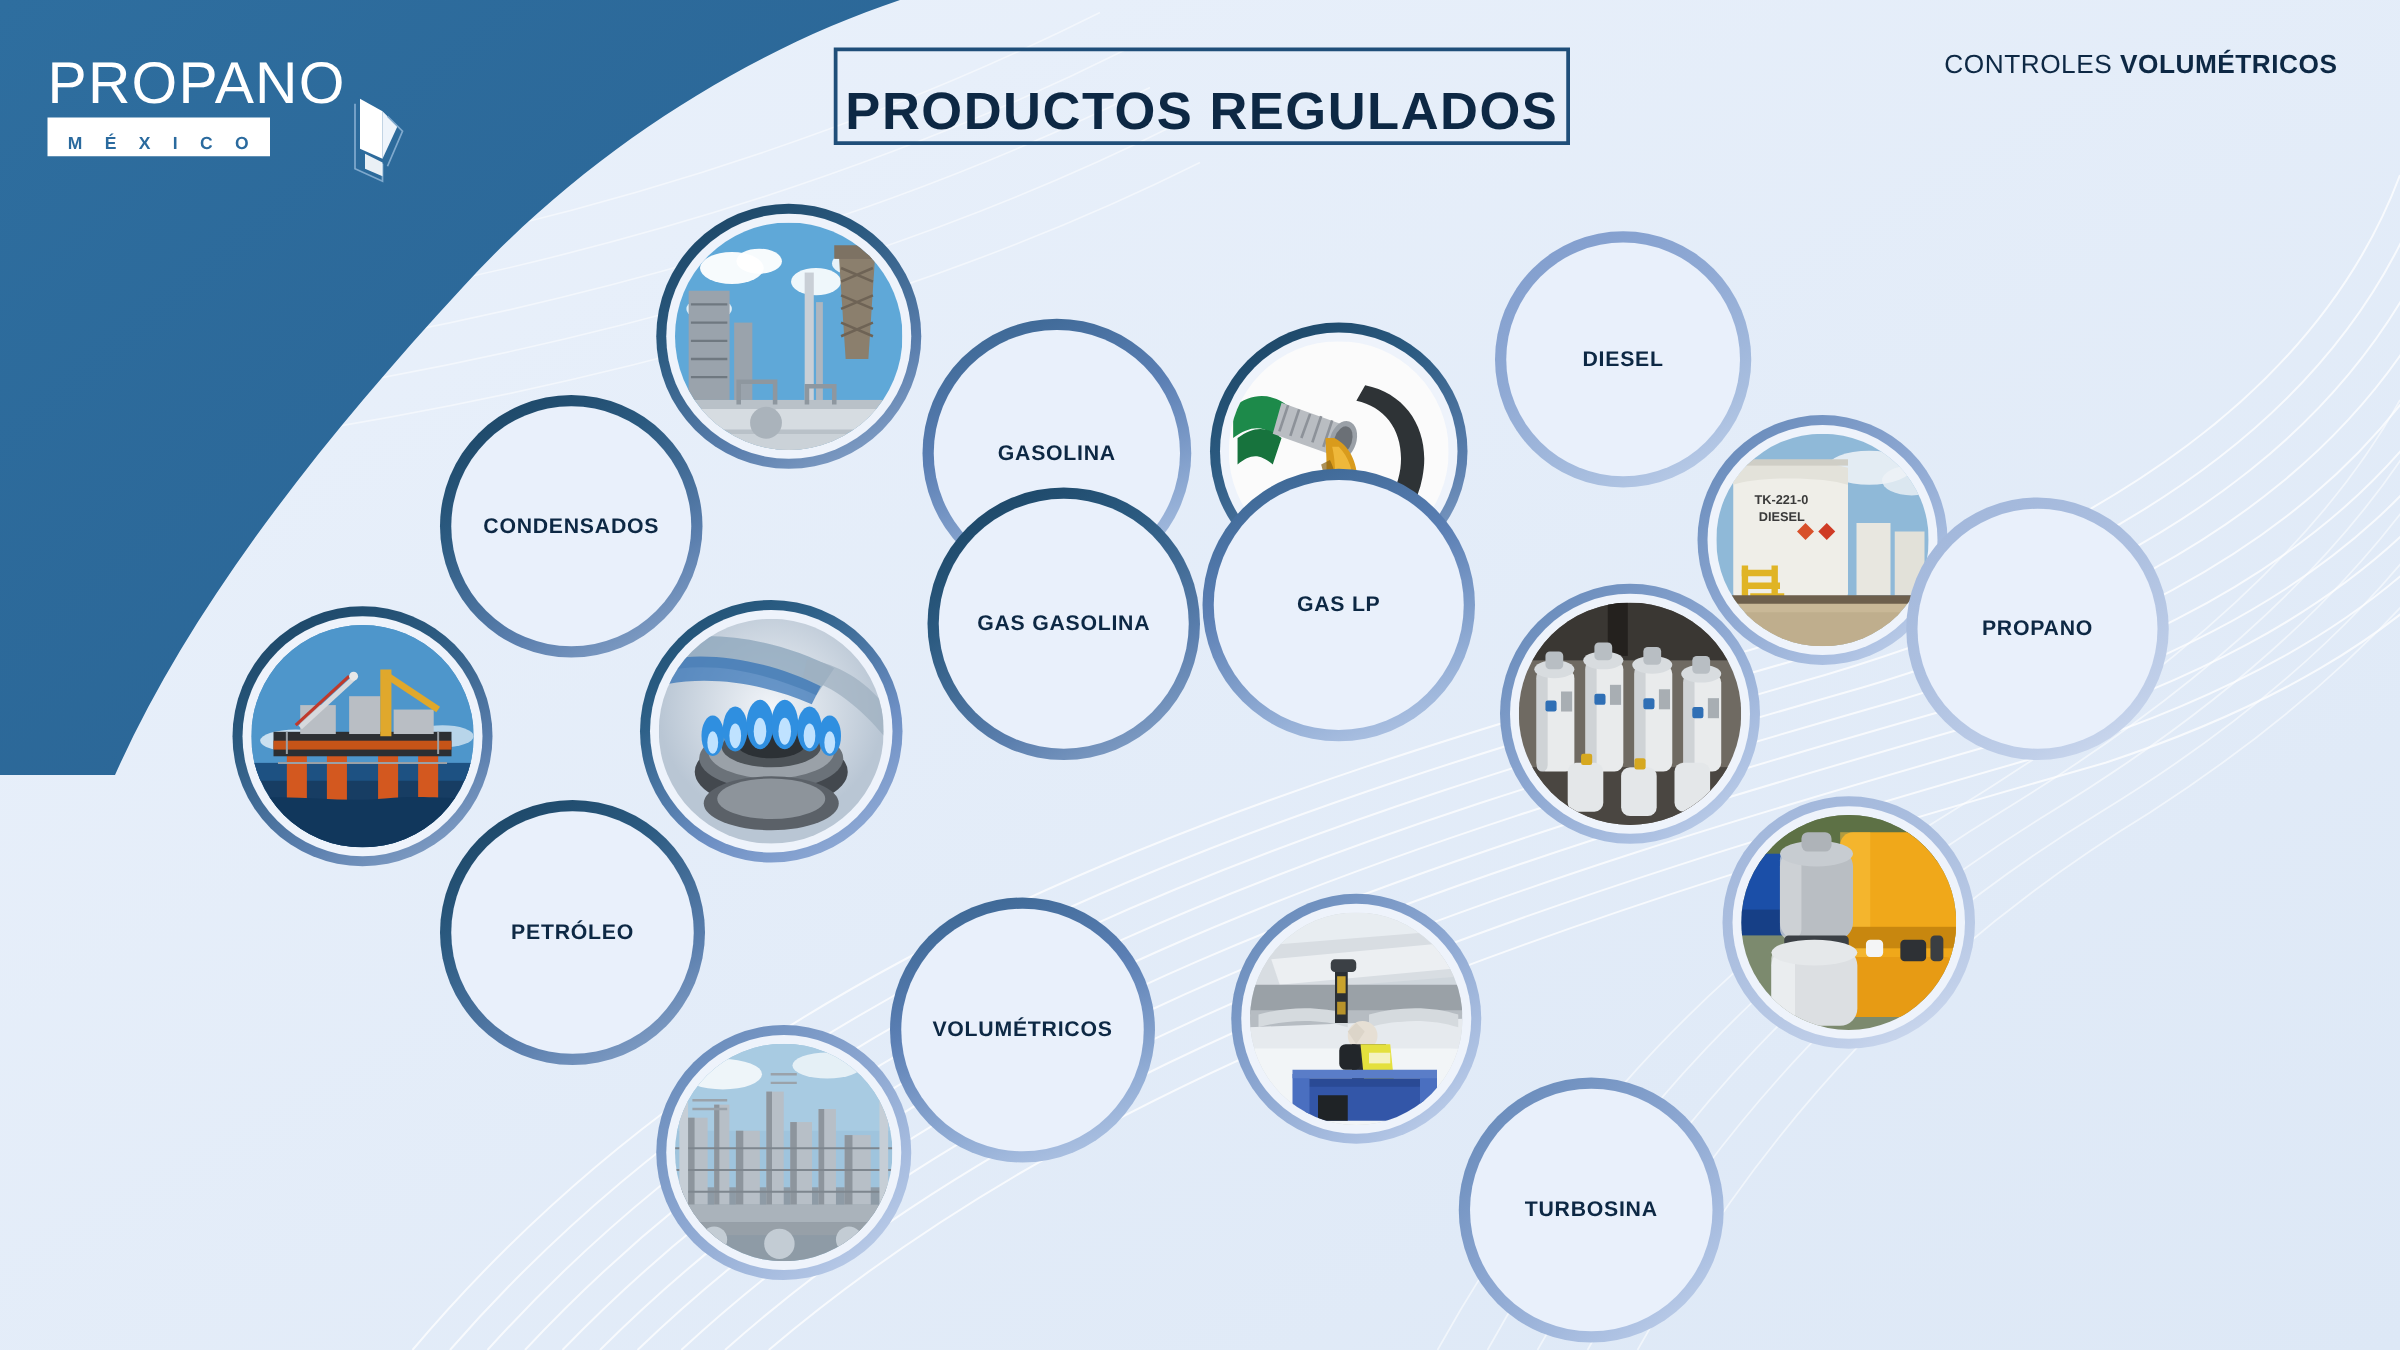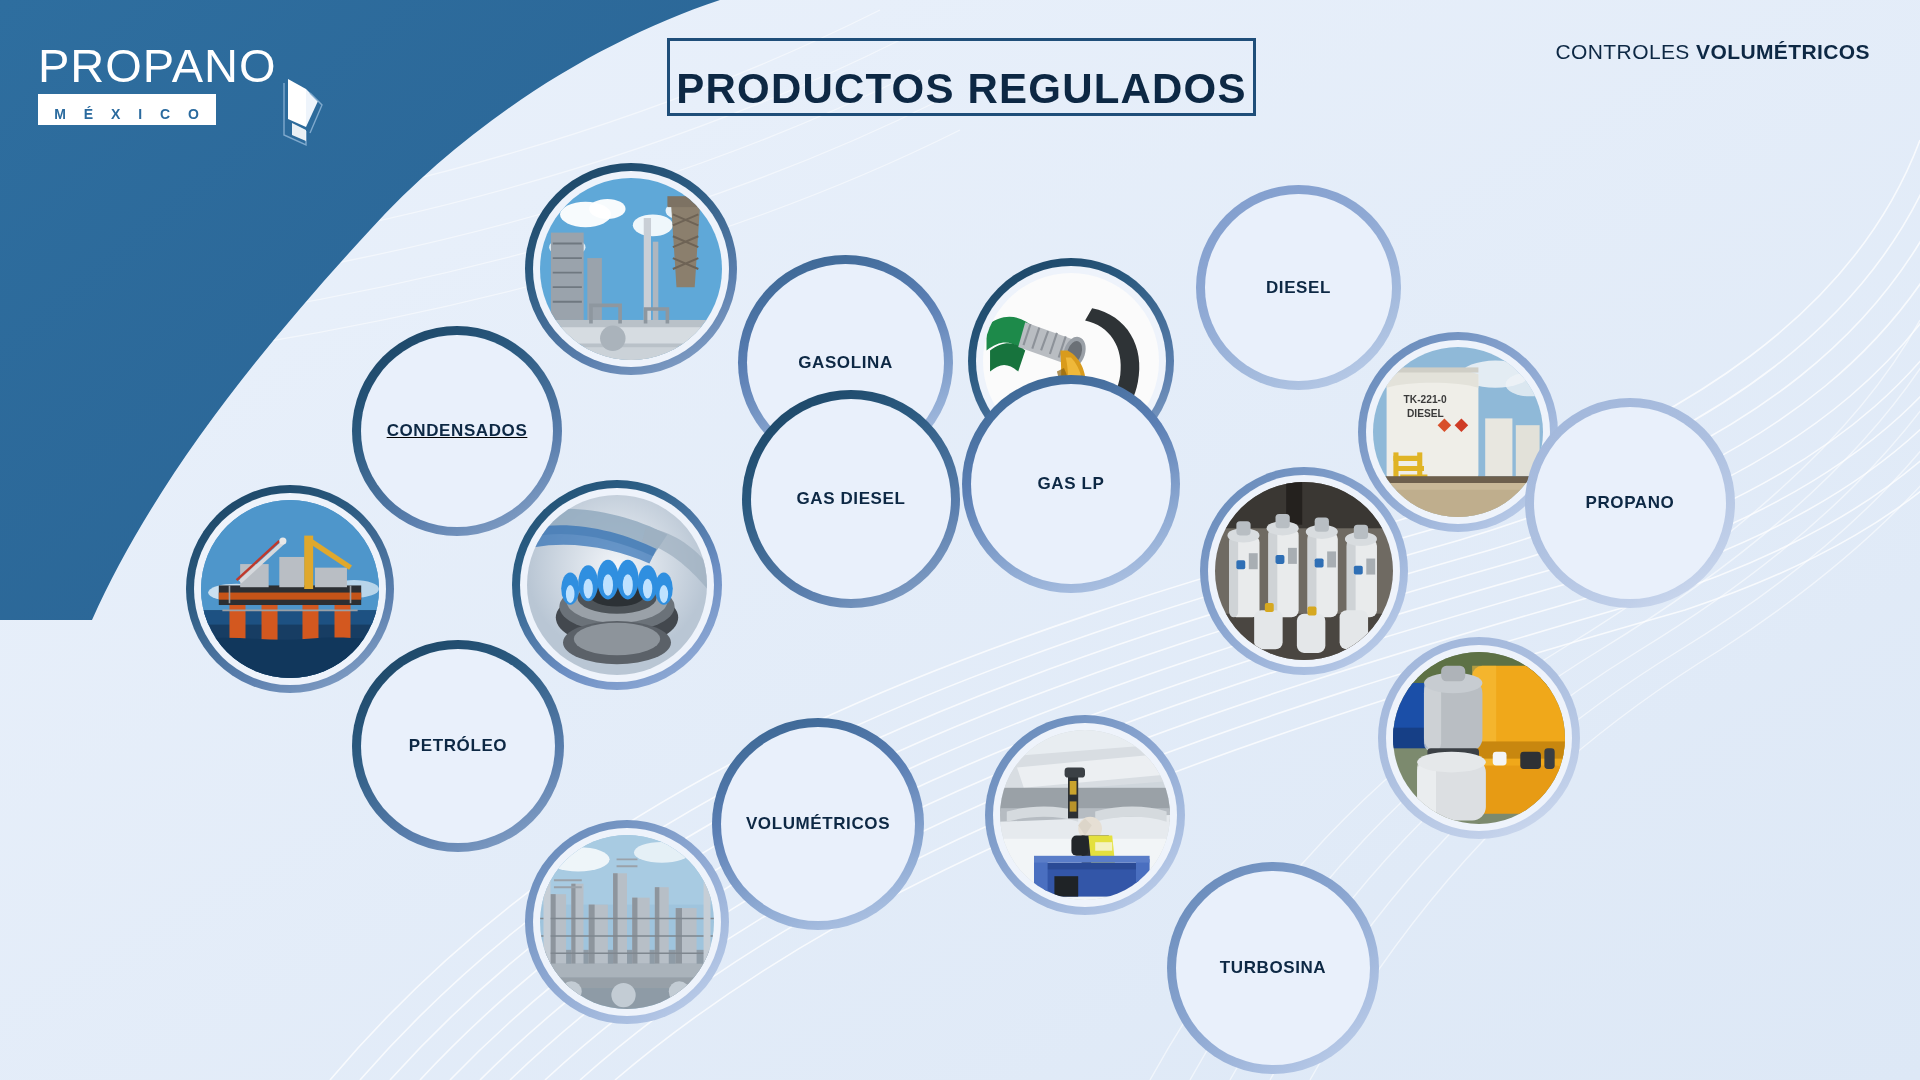--- a/index.html
+++ b/index.html
@@ -240,21 +240,21 @@
           <circle cx="40" cy="88" r="7" fill="#aab3bb"></circle>
           <g stroke="#8e979f" stroke-width="2" fill="none">
             <path d="M28,80 L28,70 L44,70 L44,80"></path>
             <path d="M58,80 L58,72 L70,72 L70,80"></path>
           </g>
         </svg>
       </div>
     </div>
   </div>
 
-  <div class="circle circle-text ring-navy" style="left:352px; top:326px; width:210px; height:210px;text-decoration:underline;">
+  <div class="circle circle-text ring-navy" style="left:352px; top:316px; width:210px; height:210px;">
     <div class="inner">
       <span class="circle-label">CONDENSADOS</span>
     </div>
   </div>
 
   <div class="circle circle-text ring-mid" style="left:738px; top:255px; width:215px; height:215px;">
     <div class="inner">
       <span class="circle-label">GASOLINA</span>
     </div>
   </div>
@@ -399,21 +399,21 @@
           <ellipse cx="50" cy="82" rx="30" ry="12" fill="#5b6168"></ellipse>
           <ellipse cx="50" cy="80" rx="24" ry="9" fill="#8d949b"></ellipse>
           <path d="M66,18 C80,20 92,28 100,38 L100,52 C90,40 78,30 64,26 Z" fill="#9fb0c0" opacity=".75"></path>
         </svg>
       </div>
     </div>
   </div>
 
   <div class="circle circle-text ring-navy" style="left:742px; top:390px; width:218px; height:218px;">
     <div class="inner">
-      <span class="circle-label">GAS DIESEL</span>
+      <span class="circle-label">GAS GASOLINA</span>
     </div>
   </div>
 
   <div class="circle circle-text ring-mid" style="left:962px; top:375px; width:218px; height:218px;">
     <div class="inner">
       <span class="circle-label">GAS LP</span>
     </div>
   </div>
 
   <div class="circle circle-img ring-steel" style="left:1200px; top:467px; width:208px; height:208px;">

